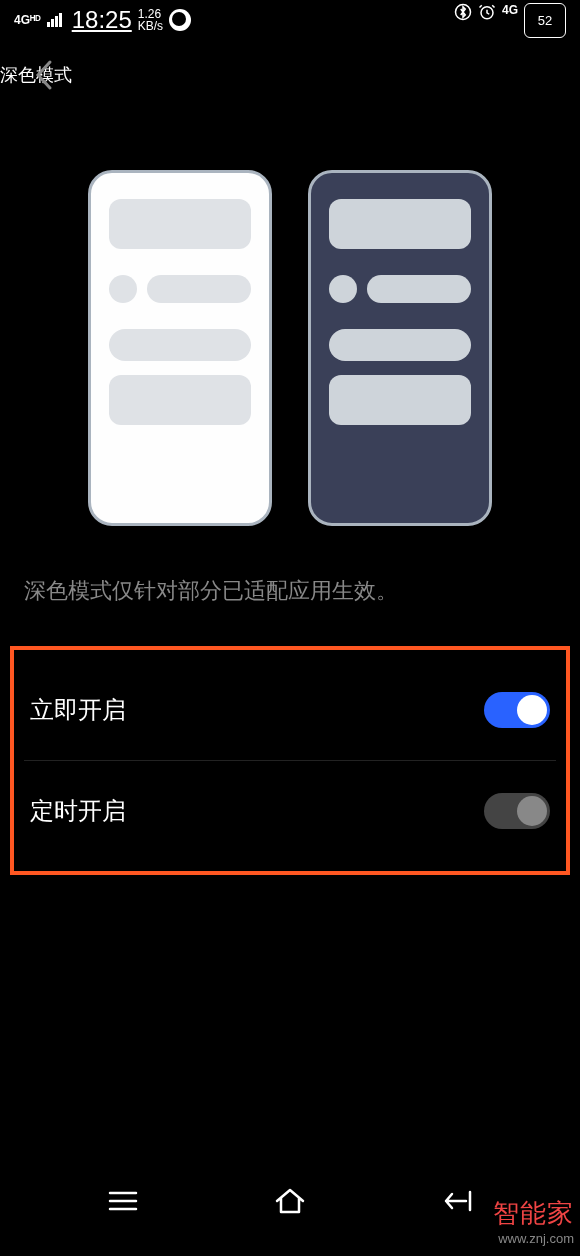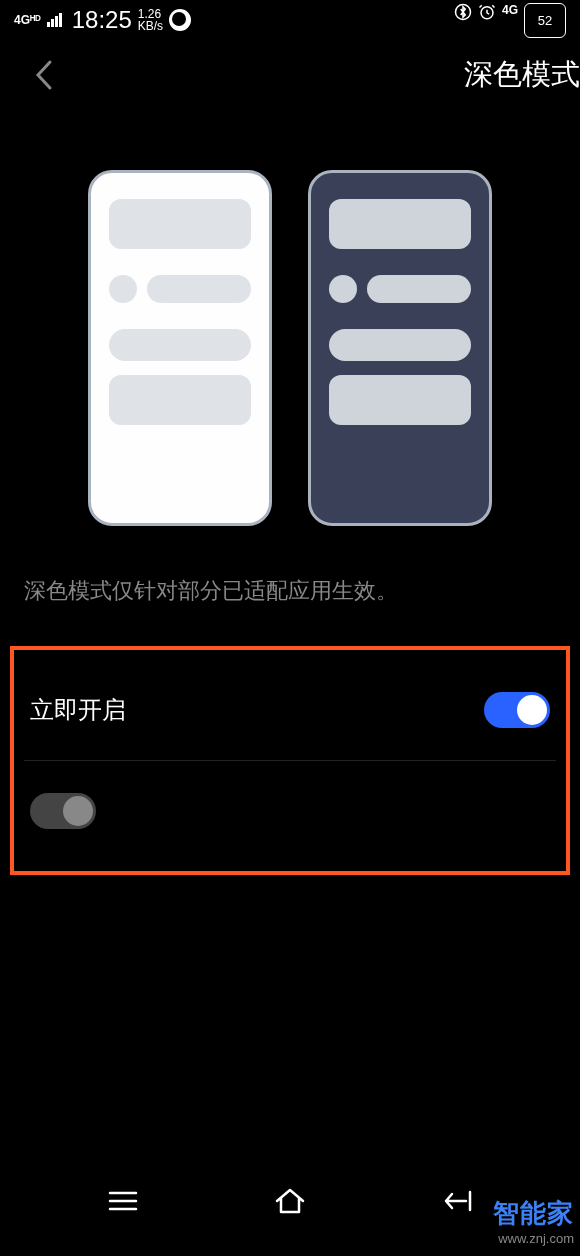--- a/index.html
+++ b/index.html
@@ -47,20 +47,21 @@
       background: #fff;
     }
     .signal-bars span:nth-child(1){height:5px}
     .signal-bars span:nth-child(2){height:8px}
     .signal-bars span:nth-child(3){height:11px}
     .signal-bars span:nth-child(4){height:14px}
     .time {
       font-size: 24px;
       font-weight: 400;
       margin-left: 4px;
+      text-decoration: underline;
     }
     .speed {
       font-size: 12px;
       line-height: 1;
       display: flex;
       flex-direction: column;
     }
     .wechat-icon {
       width: 22px;
       height: 22px;
@@ -117,22 +118,22 @@
       width: 40px;
       height: 40px;
       display: flex;
       align-items: center;
       justify-content: center;
       font-size: 32px;
       color: #888;
     }
     .page-title {
       flex: 1;
-      text-align: right;
-      font-size: 29px;
+      text-align: left;
+      font-size: 18px;
       font-weight: 500;
     }
     
     
     .preview-area {
       display: flex;
       justify-content: center;
       gap: 36px;
       padding: 60px 0 50px;
     }
@@ -273,22 +274,22 @@
     
     
     .watermark {
       position: absolute;
       bottom: 10px;
       right: 6px;
       text-align: right;
     }
     .watermark-main {
       font-size: 26px;
-      font-weight: 700;
-      color: #3b82f6;
+      font-weight: 400;
+      color: #ef4444;
       letter-spacing: 1px;
     }
     .watermark-sub {
       font-size: 13px;
       color: #888;
       margin-left: 8px;
     }
   </style>
 </head>
 <body>
@@ -360,20 +361,21 @@
 </div>
 
 <div class="description">深色模式仅针对部分已适配应用生效。</div>
 
 <div class="settings-box">
   <div class="setting-row">
     <span class="setting-label">立即开启</span>
     <div class="toggle toggle-on"></div>
   </div>
   <div class="setting-row">
+    <span class="setting-label">定时开启</span>
     <div class="toggle toggle-off"></div>
   </div>
 </div>
 
 <div class="nav-bar">
   <div class="nav-btn">
     <svg width="30" height="22" viewBox="0 0 30 22" stroke="#fff" stroke-width="2.5" stroke-linecap="round">
         <line x1="2" y1="3" x2="28" y2="3"></line>
         <line x1="2" y1="11" x2="28" y2="11"></line>
         <line x1="2" y1="19" x2="28" y2="19"></line>

